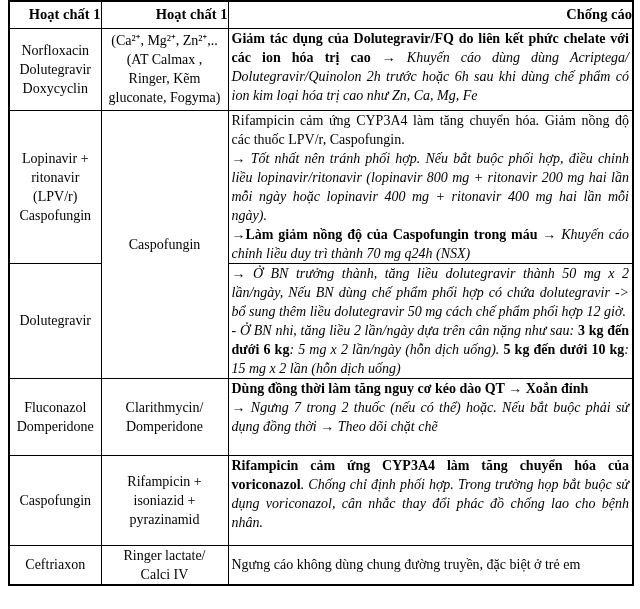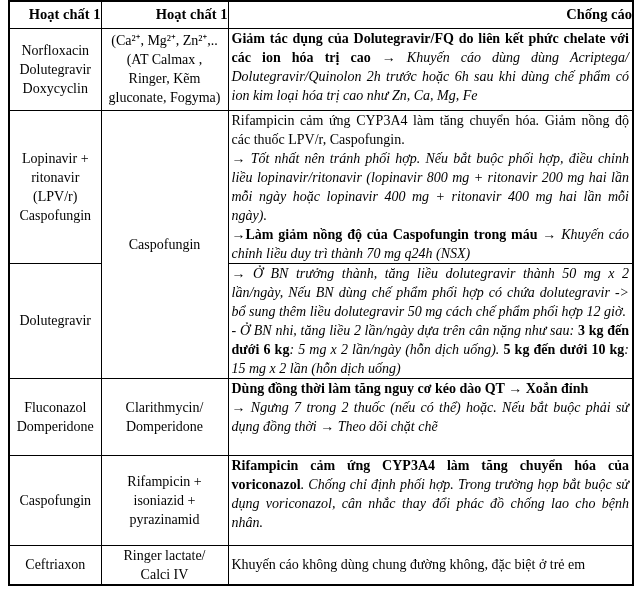--- a/index.html
+++ b/index.html
@@ -137,19 +137,19 @@
       <td class="rec">
         <p><span class="bi">Rifampicin cảm ứng CYP3A4 làm tăng chuyển hóa của voriconazol</span><span class="i">. Chống chỉ định phối hợp. Trong trường họp bắt buộc sử dụng voriconazol, cân nhắc thay đổi phác đồ chống lao cho bệnh nhân.</span></p>
       </td>
     </tr>
 
     <tr class="r6">
       <td class="cc">Ceftriaxon</td>
       <td class="cc">Ringer lactate/
 Calci IV</td>
       <td class="rec" style="vertical-align:middle;">
-        <p class="nj"><span>Khuyến cáo không dùng chung đường không, đặc biệt ở trẻ em</span></p>
+        <p class="nj"><span>Ngưng cáo không dùng chung đường truyền, đặc biệt ở trẻ em</span></p>
       </td>
     </tr>
 
   </tbody>
     </table>
 </div>
 
 </body></html>

